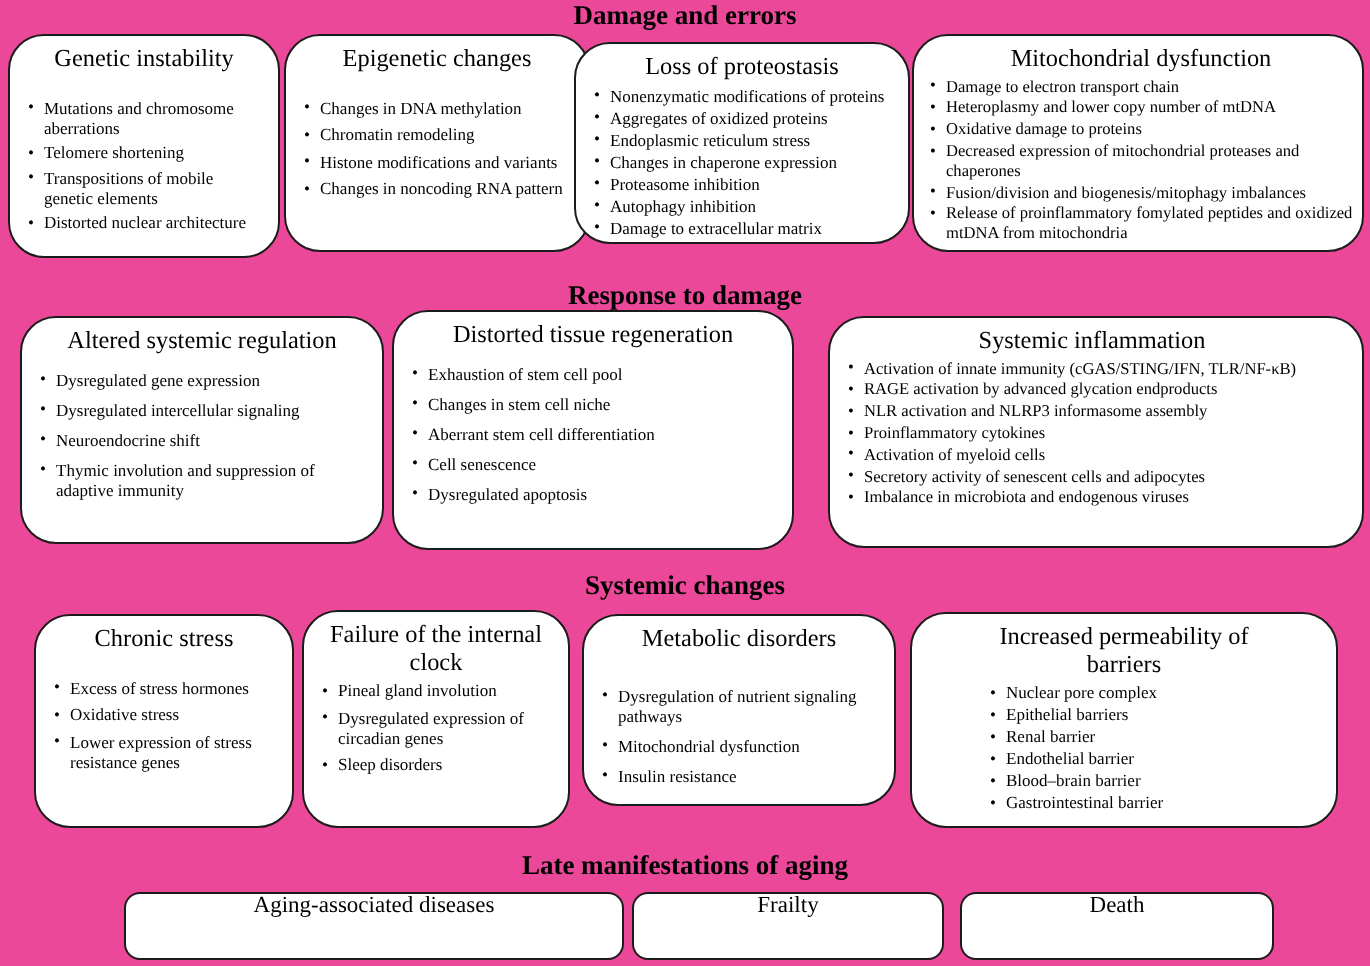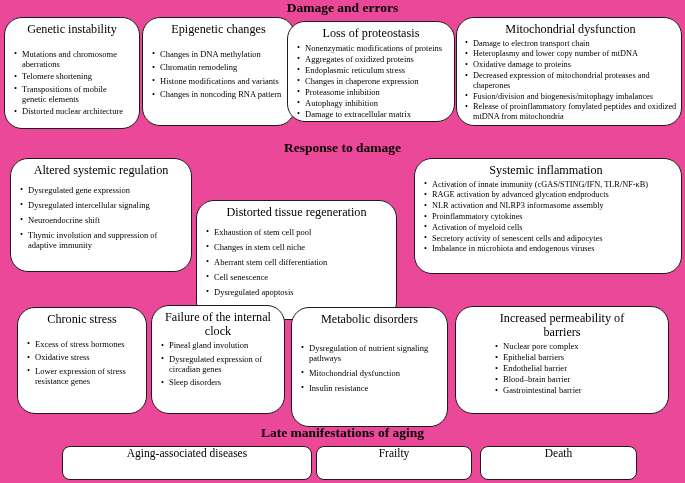--- a/index.html
+++ b/index.html
@@ -97,21 +97,21 @@
   <div class="box" style="left:10px;top:158px;width:182px;height:114px;">
     <div class="title tm-md">Altered systemic regulation</div>
     <ul class="g4">
         <li>Dysregulated gene expression</li>
         <li>Dysregulated intercellular signaling</li>
         <li>Neuroendocrine shift</li>
         <li>Thymic involution and suppression of adaptive immunity</li>
       </ul>
   </div>
 
-  <div class="box" style="left:196px;top:155px;width:201px;height:120px;margin-top:45px;">
+  <div class="box" style="left:196px;top:155px;width:201px;height:120px;">
     <div class="title tm-md">Distorted tissue regeneration</div>
     <ul class="g4">
         <li>Exhaustion of stem cell pool</li>
         <li>Changes in stem cell niche</li>
         <li>Aberrant stem cell differentiation</li>
         <li>Cell senescence</li>
         <li>Dysregulated apoptosis</li>
       </ul>
   </div>
 
@@ -139,34 +139,35 @@
 
   <div class="box" style="left:151px;top:305px;width:134px;height:109px;">
     <div class="title tm-sm">Failure of the internal clock</div>
     <ul class="g3">
         <li>Pineal gland involution</li>
         <li>Dysregulated expression of circadian genes</li>
         <li>Sleep disorders</li>
       </ul>
   </div>
 
-  <div class="box" style="left:291px;top:307px;width:157px;height:120px;">
+  <div class="box" style="left:291px;top:307px;width:157px;height:96px;">
     <div class="title" style="margin-bottom:16px;">Metabolic disorders</div>
     <ul class="g4">
         <li>Dysregulation of nutrient signaling pathways</li>
         <li>Mitochondrial dysfunction</li>
         <li>Insulin resistance</li>
       </ul>
   </div>
 
   <div class="box" style="left:455px;top:306px;width:214px;height:108px;">
     <div class="title tm-sm title-narrow">Increased permeability of barriers</div>
     <ul class="g0 ul-indent">
         <li>Nuclear pore complex</li>
         <li>Epithelial barriers</li>
+        <li>Renal barrier</li>
         <li>Endothelial barrier</li>
         <li>Blood–brain barrier</li>
         <li>Gastrointestinal barrier</li>
       </ul>
   </div>
 
   <div class="final-box" style="left:62px;top:446px;width:250px;height:34px;">
     <span>Aging-associated diseases</span>
   </div>
   <div class="final-box" style="left:316px;top:446px;width:156px;height:34px;">

